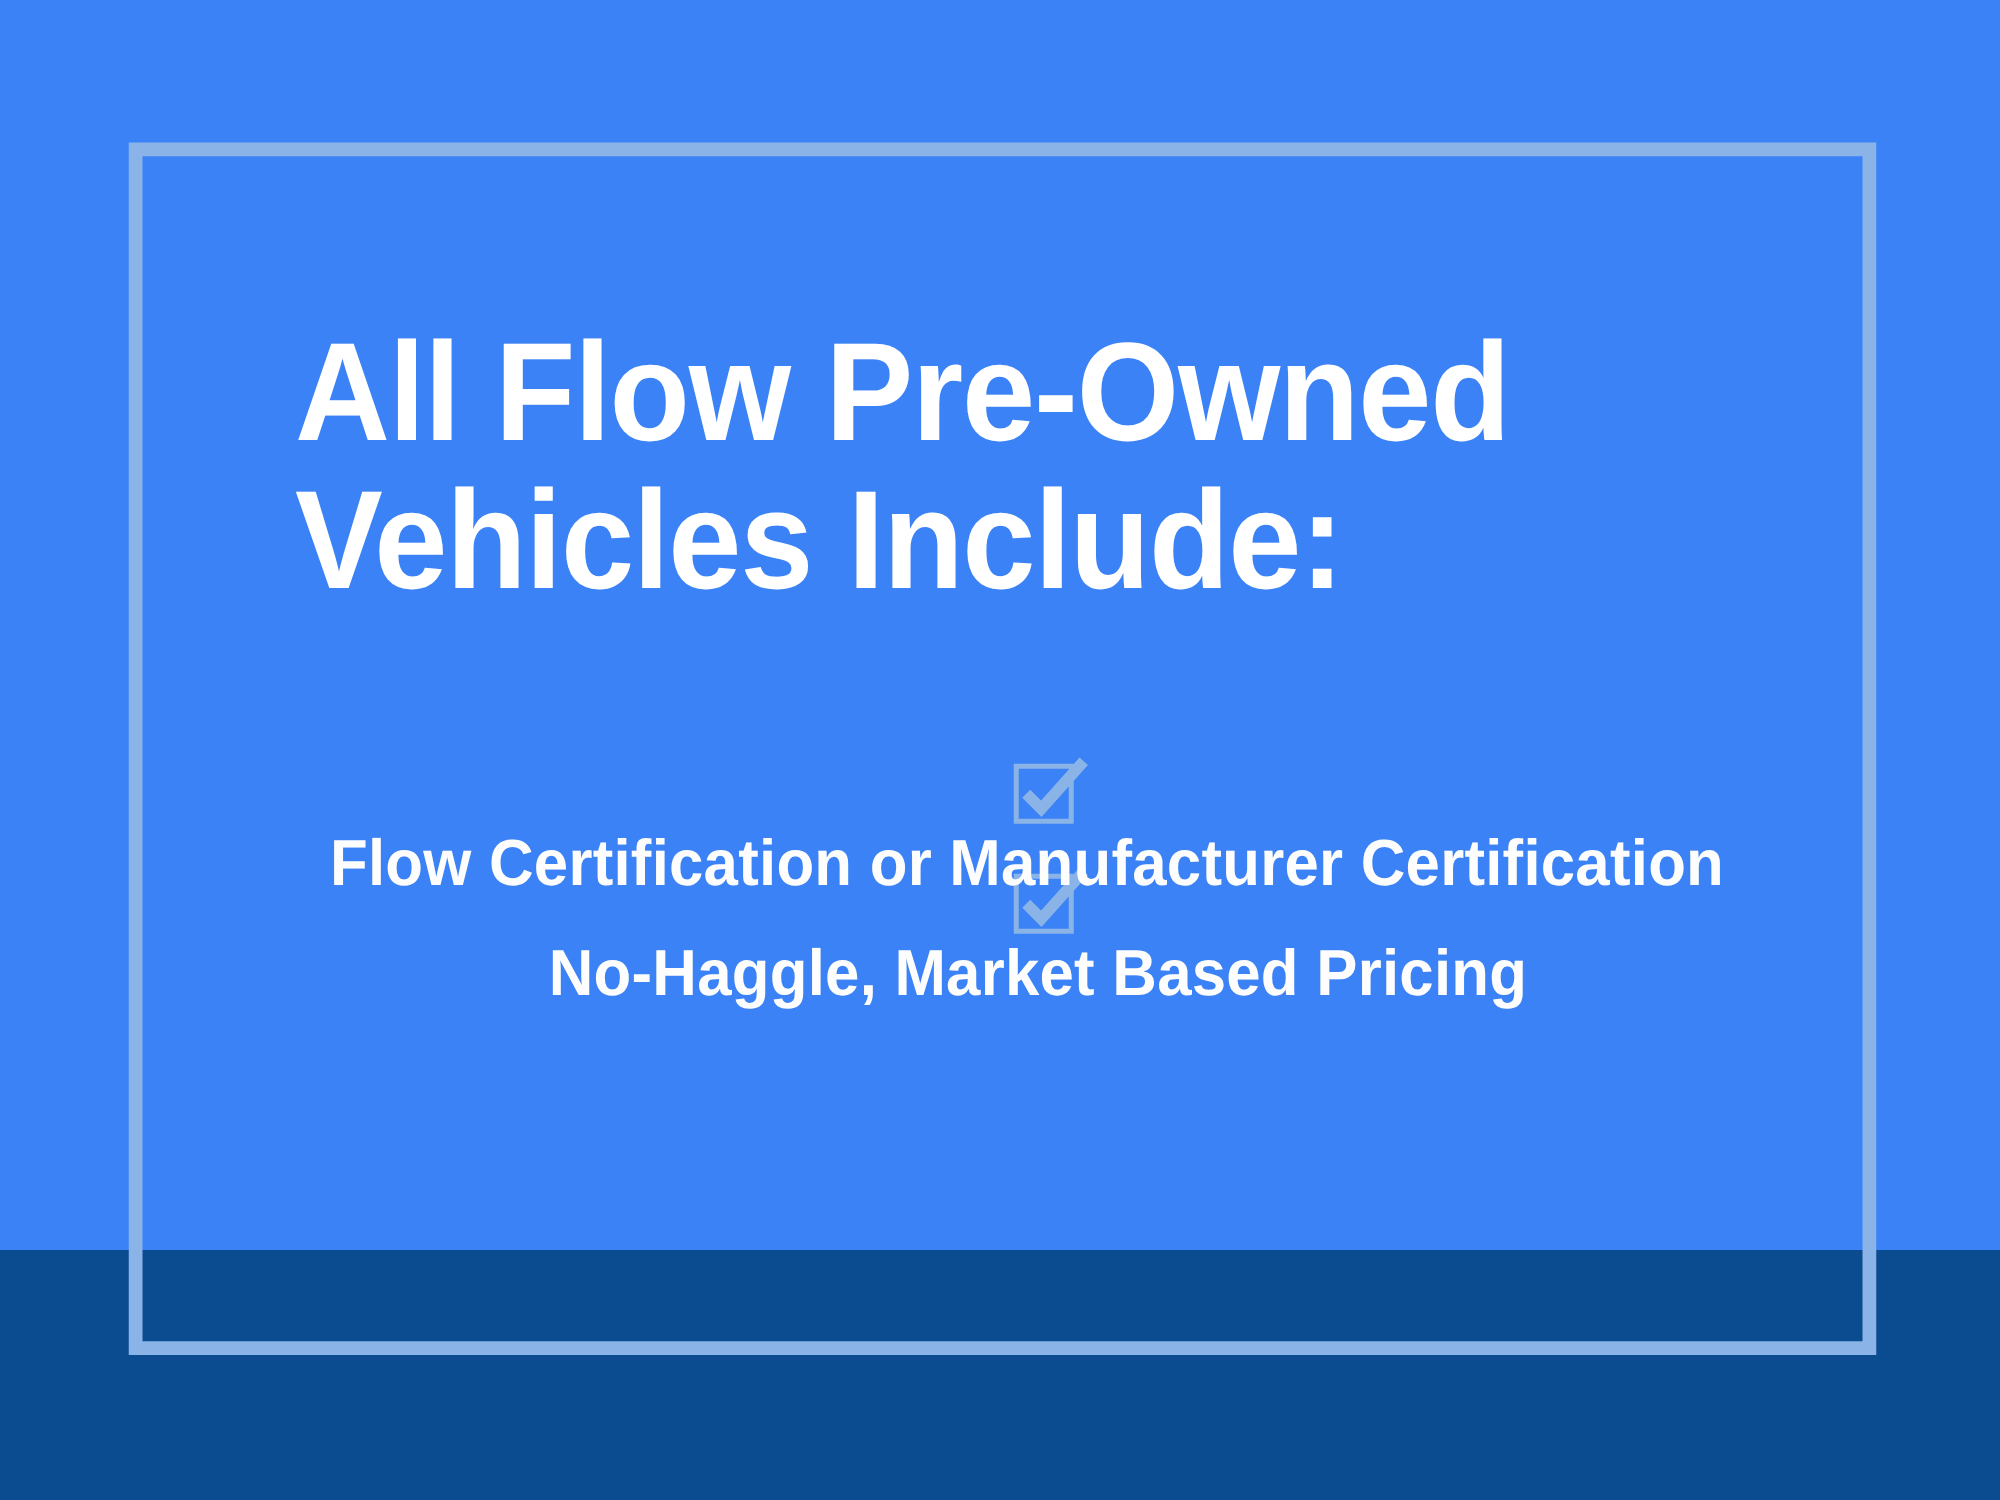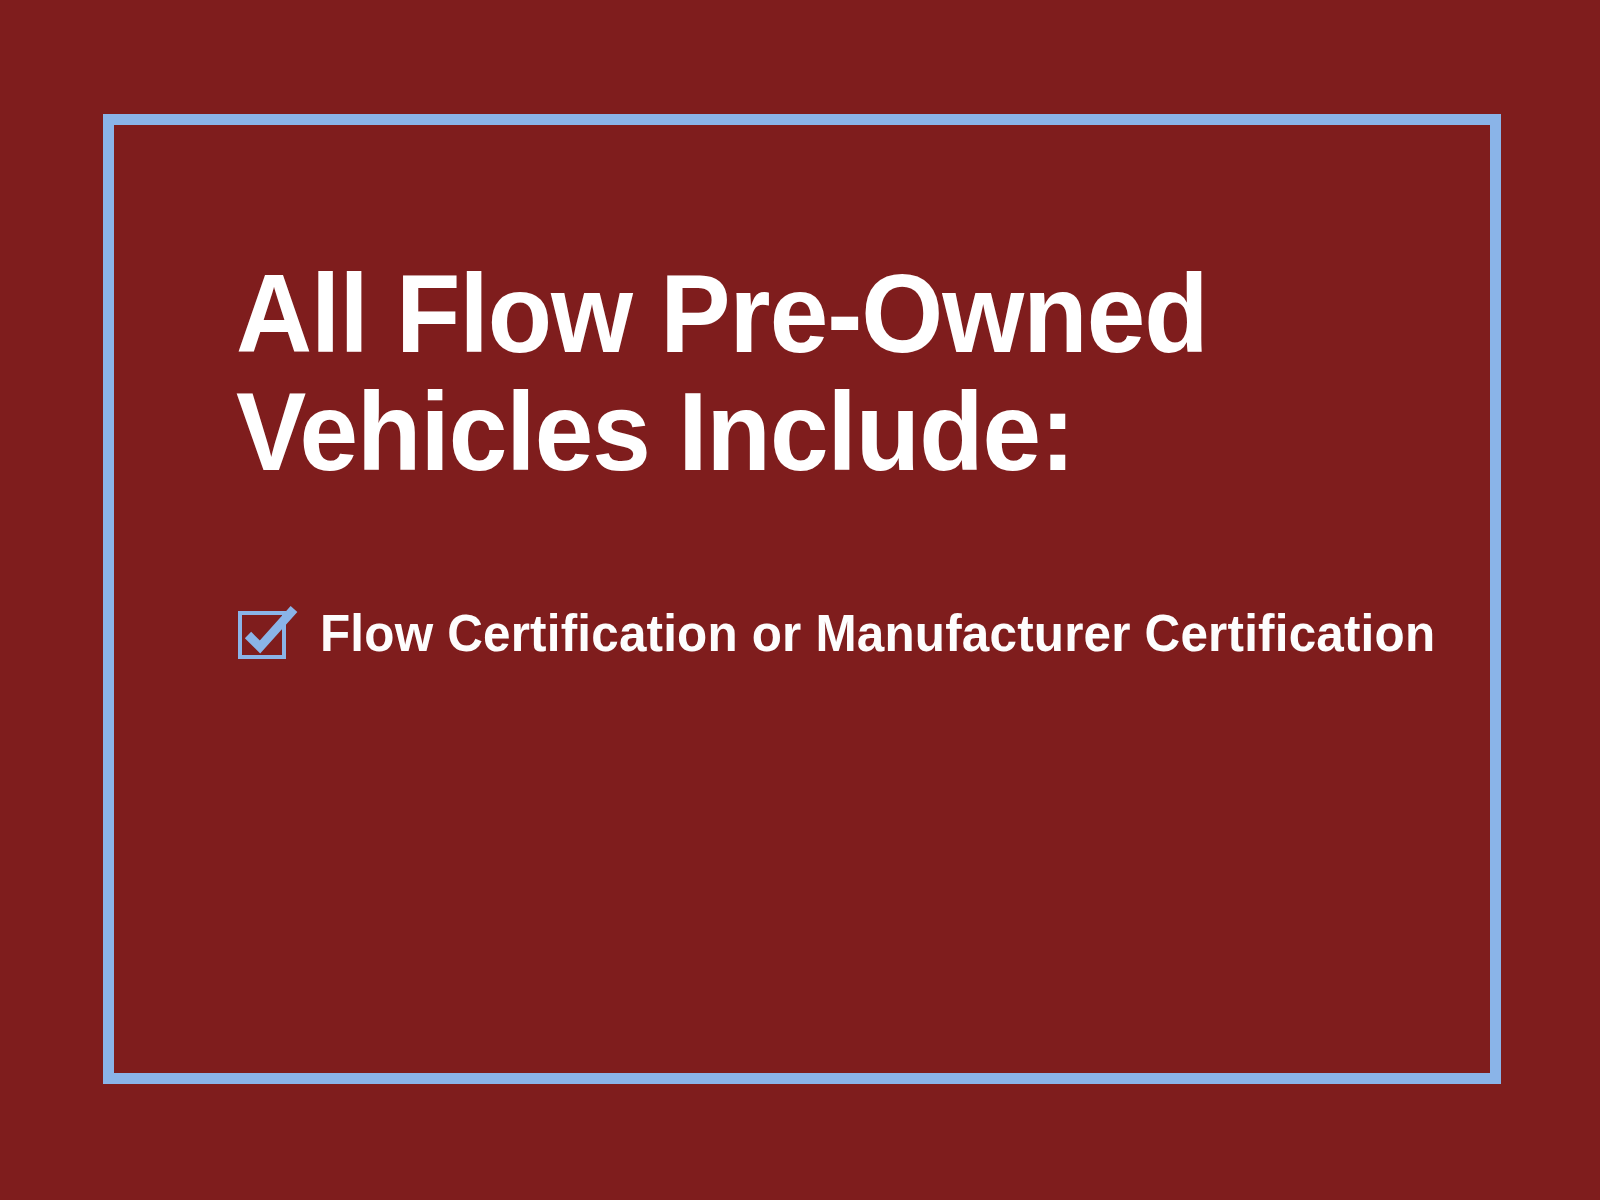--- a/index.html
+++ b/index.html
@@ -10,22 +10,22 @@
     width: 1600px;
     height: 1200px;
     overflow: hidden;
     font-family: "Liberation Sans", sans-serif;
     background: #0b4b8f;
   }
 
   #poster {
     position: relative;
     width: 1600px;
-    height: 1200px;
-    background: #7f1d1d;
+    height: 1000px;
+    background: #3b82f6;
   }
 
   
   #frame {
     position: absolute;
     left: 103px;
     top: 114px;
     width: 1398px;
     height: 970px;
     border: 11px solid #8ab4e8;
@@ -58,21 +58,23 @@
   }
 
   
   #checklist {
     margin-top: 114px;
     list-style: none;
     padding: 0;
   }
   .check-row {
     display: flex;
+    align-items: center;
     height: 88px;
+    flex-direction: column;
   }
   .check-icon {
     flex: 0 0 auto;
     width: 62px;
     height: 58px;
     margin-right: 22px;
     display: block;
   }
   .check-label {
     color: #fdfdfd;
@@ -108,16 +110,25 @@
             <rect x="4" y="8" width="44" height="44" fill="none" stroke="#8ab4e8" stroke-width="4"></rect>
             <path d="M12 30 L24 42 L58 4" fill="none" stroke="#8ab4e8" stroke-width="9" stroke-linecap="butt" stroke-linejoin="miter"></path>
           </svg>
         </span>
         <span class="check-label">Flow Certification or Manufacturer Certification</span>
       </li>
 
 
 
 
+      <li class="check-row">
+        <span class="check-icon">
+          <svg viewBox="0 0 62 58" width="62" height="58" aria-hidden="true">
+            <rect x="4" y="8" width="44" height="44" fill="none" stroke="#8ab4e8" stroke-width="4"></rect>
+            <path d="M12 30 L24 42 L58 4" fill="none" stroke="#8ab4e8" stroke-width="9" stroke-linecap="butt" stroke-linejoin="miter"></path>
+          </svg>
+        </span>
+        <span class="check-label">No-Haggle, Market Based Pricing</span>
+      </li>
 
     </ul>
   </div>
 </div>
 
 </body></html>

